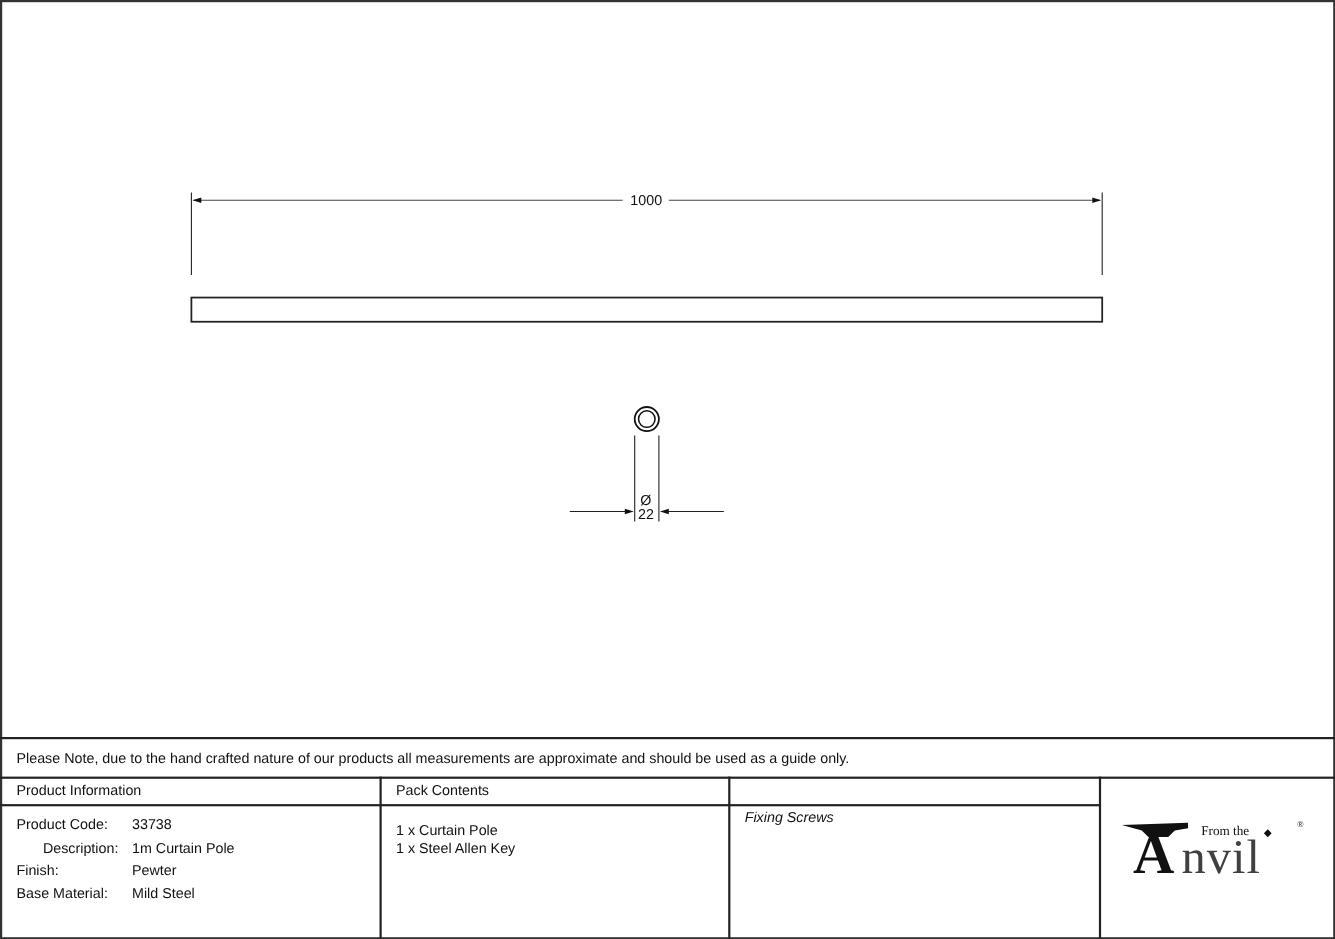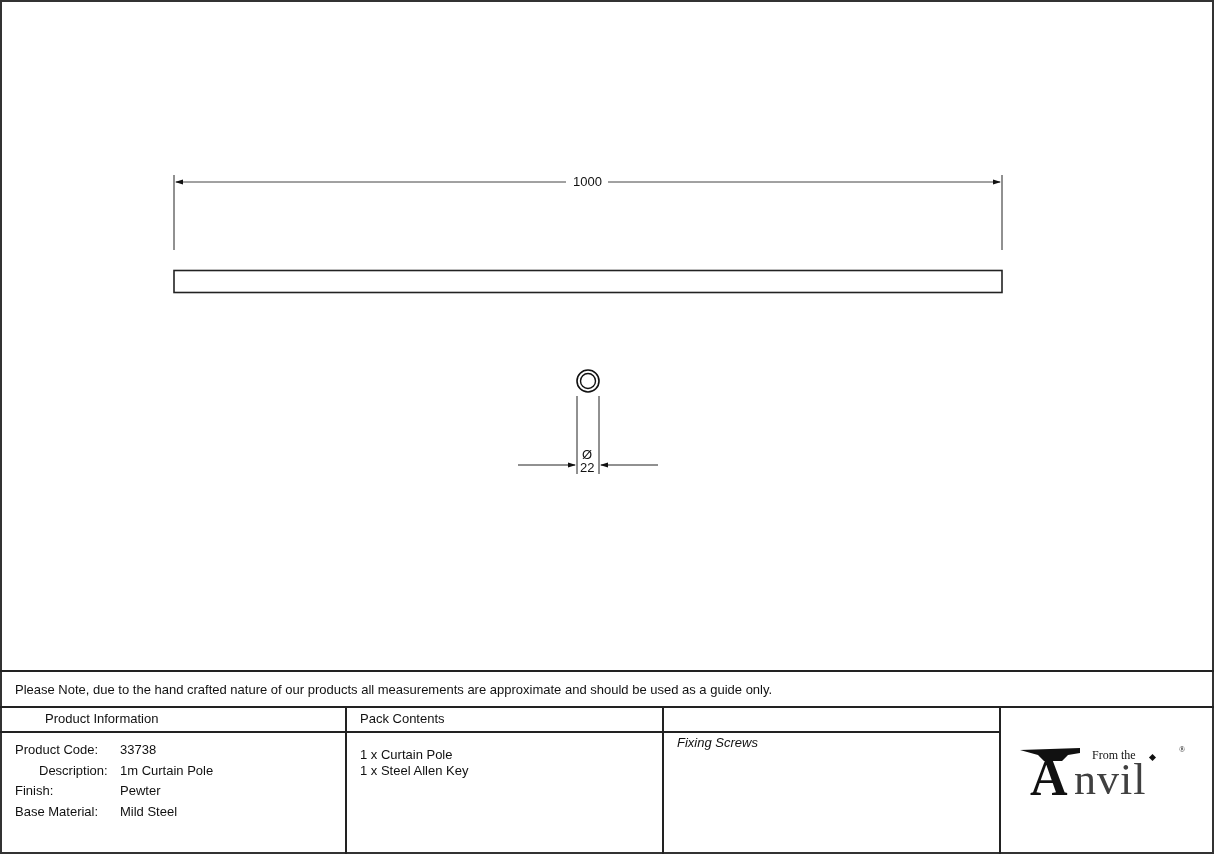--- a/index.html
+++ b/index.html
@@ -53,21 +53,21 @@
 
 <div class="hline" style="left:0; top:670px; width:1214px;"></div>
 <div class="hline" style="left:0; top:706px; width:1214px;"></div>
 <div class="hline" style="left:0; top:731px; width:1000px;"></div>
 <div class="vline" style="left:345px; top:706px; height:148px;"></div>
 <div class="vline" style="left:662px; top:706px; height:148px;"></div>
 <div class="vline" style="left:999px; top:706px; height:148px;"></div>
 
 <div class="cell-text" style="left:15px; top:682px;">Please Note, due to the hand crafted nature of our products all measurements are approximate and should be used as a guide only.</div>
 
-<div class="cell-text" style="left:15px; top:711px;margin-left:30px;">Product Information</div>
+<div class="cell-text" style="left:15px; top:711px;">Product Information</div>
 <div class="cell-text" style="left:360px; top:711px;">Pack Contents</div>
 <div class="cell-text" style="left:677px; top:735px;font-style:italic;">Fixing Screws</div>
 
 <div class="cell-text" style="left:15px; top:742px;">Product Code:</div>
 <div class="cell-text" style="left:120px; top:742px;">33738</div>
 <div class="cell-text" style="left:15px; top:763px;margin-left:24px;">Description:</div>
 <div class="cell-text" style="left:120px; top:763px;">1m Curtain Pole</div>
 <div class="cell-text" style="left:15px; top:783px;">Finish:</div>
 <div class="cell-text" style="left:120px; top:783px;">Pewter</div>
 <div class="cell-text" style="left:15px; top:804px;">Base Material:</div>

